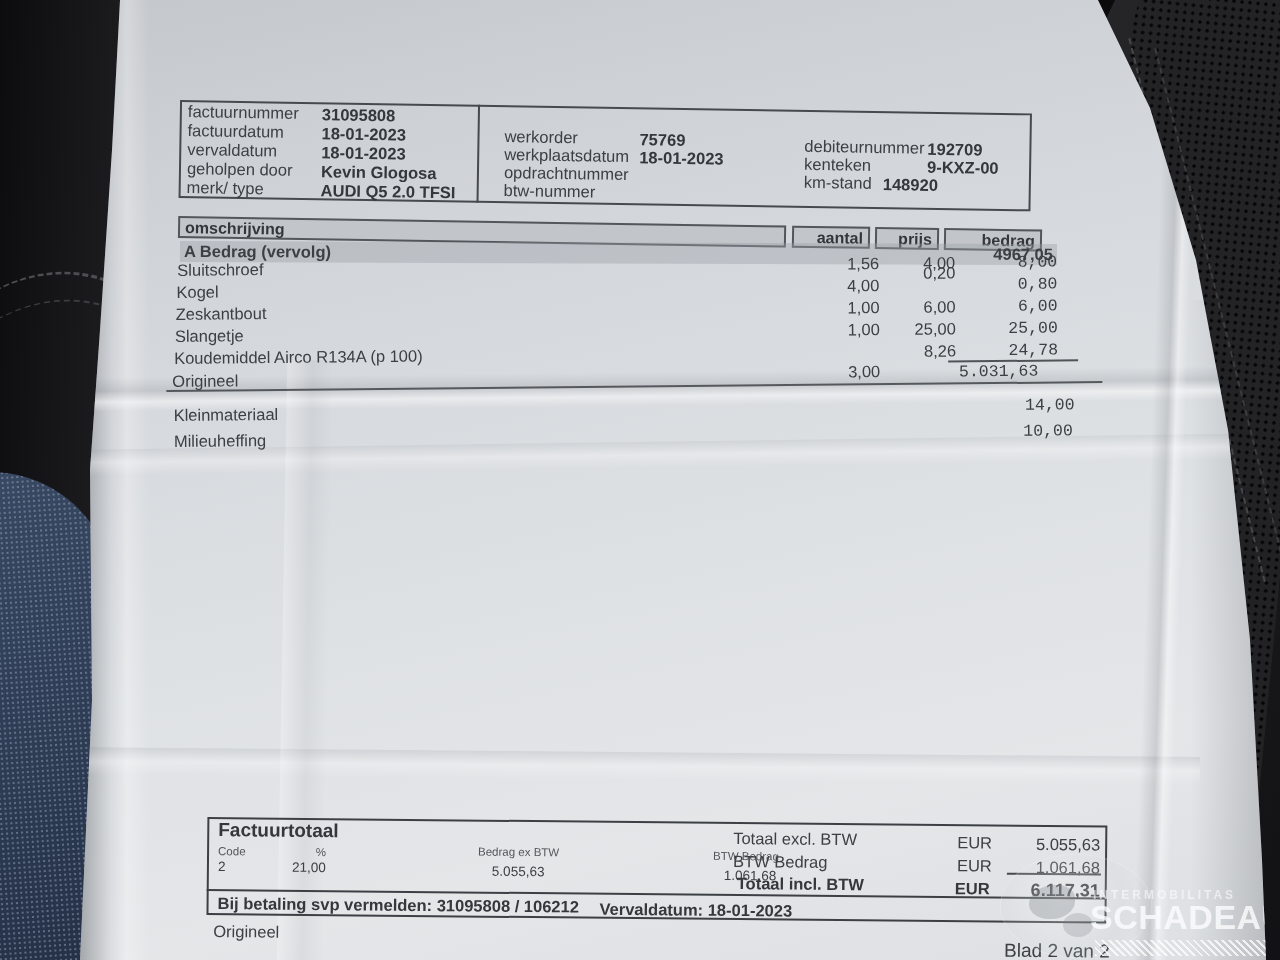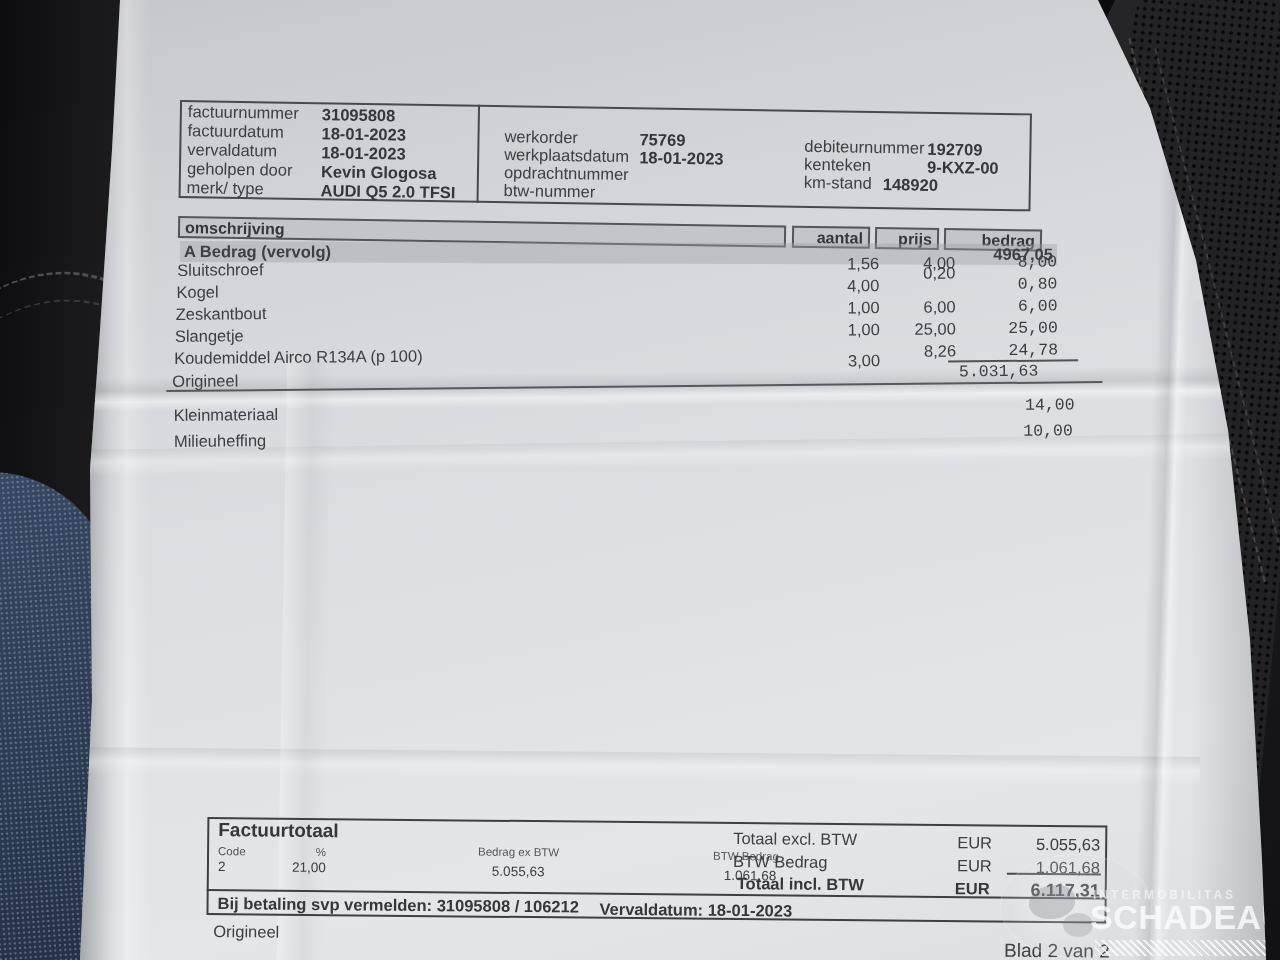--- a/index.html
+++ b/index.html
@@ -187,21 +187,21 @@
       <div class="ink cell-qty" style="top:305px">1,00</div>
       <div class="ink cell-price" style="top:305px">6,00</div>
       <div class="ink cell-amt" style="top:305px">6,00</div>
 
       <div class="ink" style="left:175px;top:327px">Slangetje</div>
       <div class="ink cell-qty" style="top:327px">1,00</div>
       <div class="ink cell-price" style="top:327px">25,00</div>
       <div class="ink cell-amt" style="top:327px">25,00</div>
 
       <div class="ink" style="left:174px;top:349px">Koudemiddel Airco R134A (p 100)</div>
-      <div class="ink cell-qty" style="top:358px">3,00</div>
+      <div class="ink cell-qty" style="top:369px">3,00</div>
       <div class="ink cell-price" style="top:349px">8,26</div>
       <div class="ink cell-amt" style="top:349px">24,78</div>
 
       <div class="rule-small"></div>
       <div class="ink" style="left:172px;top:372px">Origineel</div>
       <div class="ink cell-amt" style="top:370px;left:938px">5.031,63</div>
       <div class="rule-long"></div>
 
       <div class="ink" style="left:173px;top:406px">Kleinmateriaal</div>
       <div class="ink cell-amt" style="top:404px;left:974px">14,00</div>

